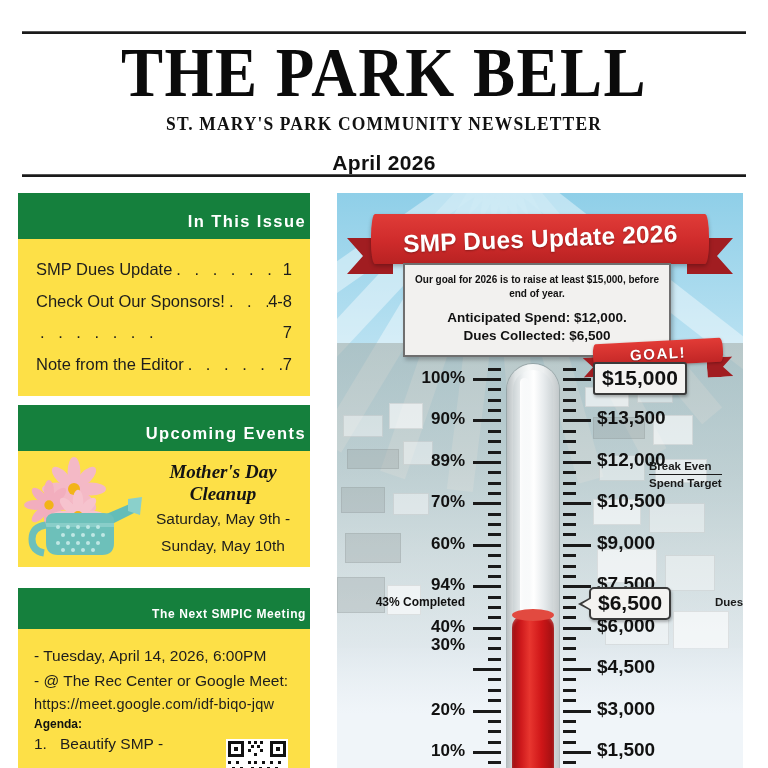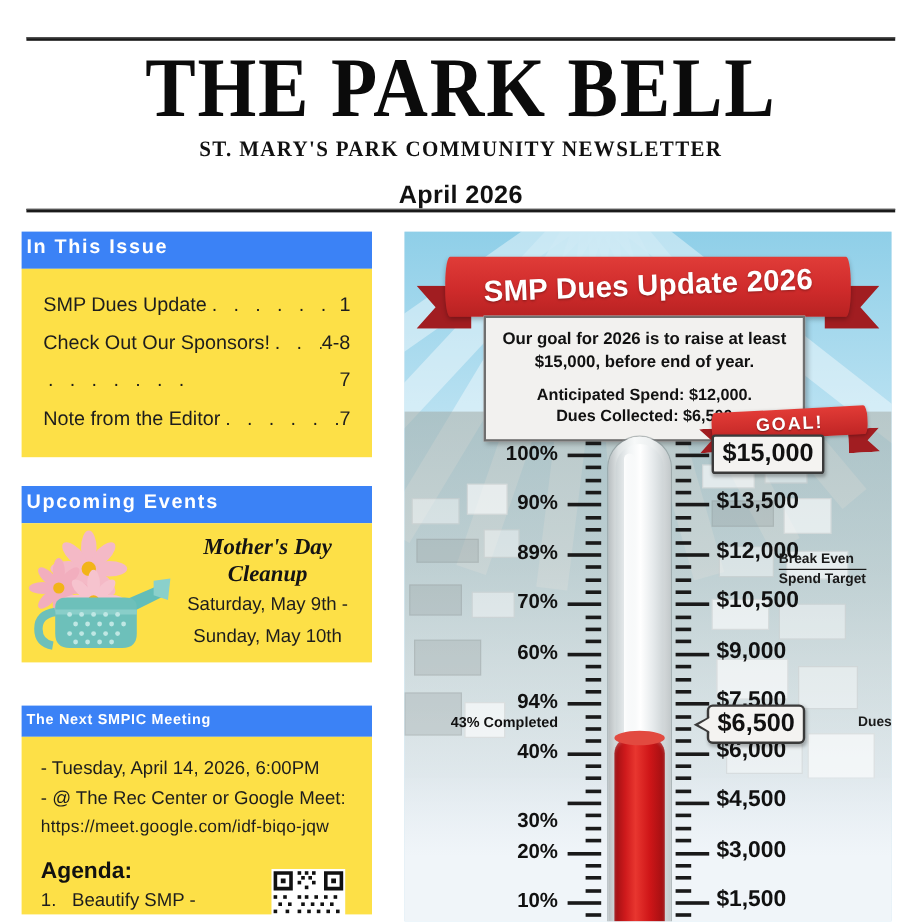--- a/index.html
+++ b/index.html
@@ -47,27 +47,27 @@
     font-weight:700;
     font-size:21px;
     letter-spacing:0.3px;
     color:#111;
     margin-top:16px;
   }
 
   
   .panel { position:absolute; left:18px; width:292px; }
   .panel-head {
-    background:#3b82f6;
+    background:#15803d;
     color:#ffffff;
-    text-align:left;
+    text-align:right;
     font-weight:700;
     font-size:16.5px;
     letter-spacing:1.4px;
-    padding:4px 4px 8px;
+    padding:19px 4px 8px;
   }
   .panel-body { background:#fde047; }
 
   
   #panel-issue { top:193px; }
   #panel-issue .panel-body { padding:22px 18px 24px; }
   .toc-row {
     display:flex; align-items:baseline;
     font-size:16.5px; color:#1d1d1d; line-height:1.0;
     margin-bottom:15px; white-space:nowrap;
@@ -94,21 +94,21 @@
     font-size:19px; color:#141414; line-height:1.15;
   }
   .events-when { font-size:15.5px; color:#1d1d1d; line-height:1.45; margin-top:4px; }
 
   
   #panel-meeting { top:588px; }
   #panel-meeting .panel-head { font-size:12px; letter-spacing:0.6px; }
   #panel-meeting .panel-body { padding:14px 16px 10px; height:148px; }
   .meet-line { font-size:15.5px; color:#1d1d1d; line-height:1.62; }
   .meet-url { font-size:14.5px; color:#1d1d1d; line-height:1.62; letter-spacing:0.2px; }
-  .agenda-head { font-weight:700; font-size:19px; color:#111; margin-top:14px; }
+  .agenda-head { font-weight:700; font-size:12px; color:#111; }
   .agenda-row { display:flex; align-items:flex-start; margin-top:4px; }
   .agenda-num { width:26px; font-size:15.5px; color:#1d1d1d; }
   .agenda-txt { font-size:15.5px; color:#1d1d1d; }
   .qrcode {
     position:absolute; right:22px; bottom:-2px; width:62px; height:40px;
     overflow:hidden;
   }
 
   
   .infographic {
@@ -167,21 +167,21 @@
     white-space:nowrap;
   }
 
   
   .goalbox {
     position:absolute; left:66px; top:70px; width:268px;
     background:#f2f1ef; border:2px solid #6f6f6f;
     box-shadow:2px 3px 4px rgba(0,0,0,.25);
     padding:8px 10px 10px; text-align:center;
   }
-  .goalbox-l1 { font-size:14px; color:#111; line-height:1.35; font-weight:600; }
+  .goalbox-l1 { font-size:10px; color:#111; line-height:1.35; font-weight:600; }
   .goalbox-l2 { font-size:13.5px; color:#111; font-weight:700; margin-top:9px; line-height:1.35; }
 
   
   .thermo-outer {
     position:absolute; left:170px; top:171px; width:52px; height:404px;
     background:linear-gradient(90deg,#b9bfc1 0%,#dfe4e5 16%,#f7f9f9 42%,#eceff0 70%,#c3c9cb 100%);
     border-radius:26px 26px 0 0;
     box-shadow:0 0 0 1px rgba(130,140,142,.55);
   }
   .thermo-inner {
@@ -611,21 +611,21 @@
         <div class="tick minor-r" style="top: 205.722px;"></div>
         <div class="tick minor-l" style="top: 195.361px;"></div>
         <div class="tick minor-r" style="top: 195.361px;"></div>
         <div class="tick minor-l" style="top: 174.639px;"></div>
         <div class="tick minor-r" style="top: 174.639px;"></div>
       </div>
 
     <div id="pct-labels">
         <div class="pct-label" style="top: 548px;">10%</div>
         <div class="pct-label" style="top: 506.556px;">20%</div>
-        <div class="pct-label" style="top: 481px;">30%</div>
+        <div class="pct-label" style="top: 442px;">30%</div>
         <div class="pct-label" style="top: 423.667px;">40%</div>
         <div class="pct-label" style="top: 382.222px;">94%</div>
         <div class="pct-label" style="top: 340.778px;">60%</div>
         <div class="pct-label" style="top: 299.333px;">70%</div>
         <div class="pct-label" style="top: 257.889px;">89%</div>
         <div class="pct-label" style="top: 216.444px;">90%</div>
         <div class="pct-label" style="top: 175px;">100%</div>
       </div>
 
     <div id="amt-labels">

